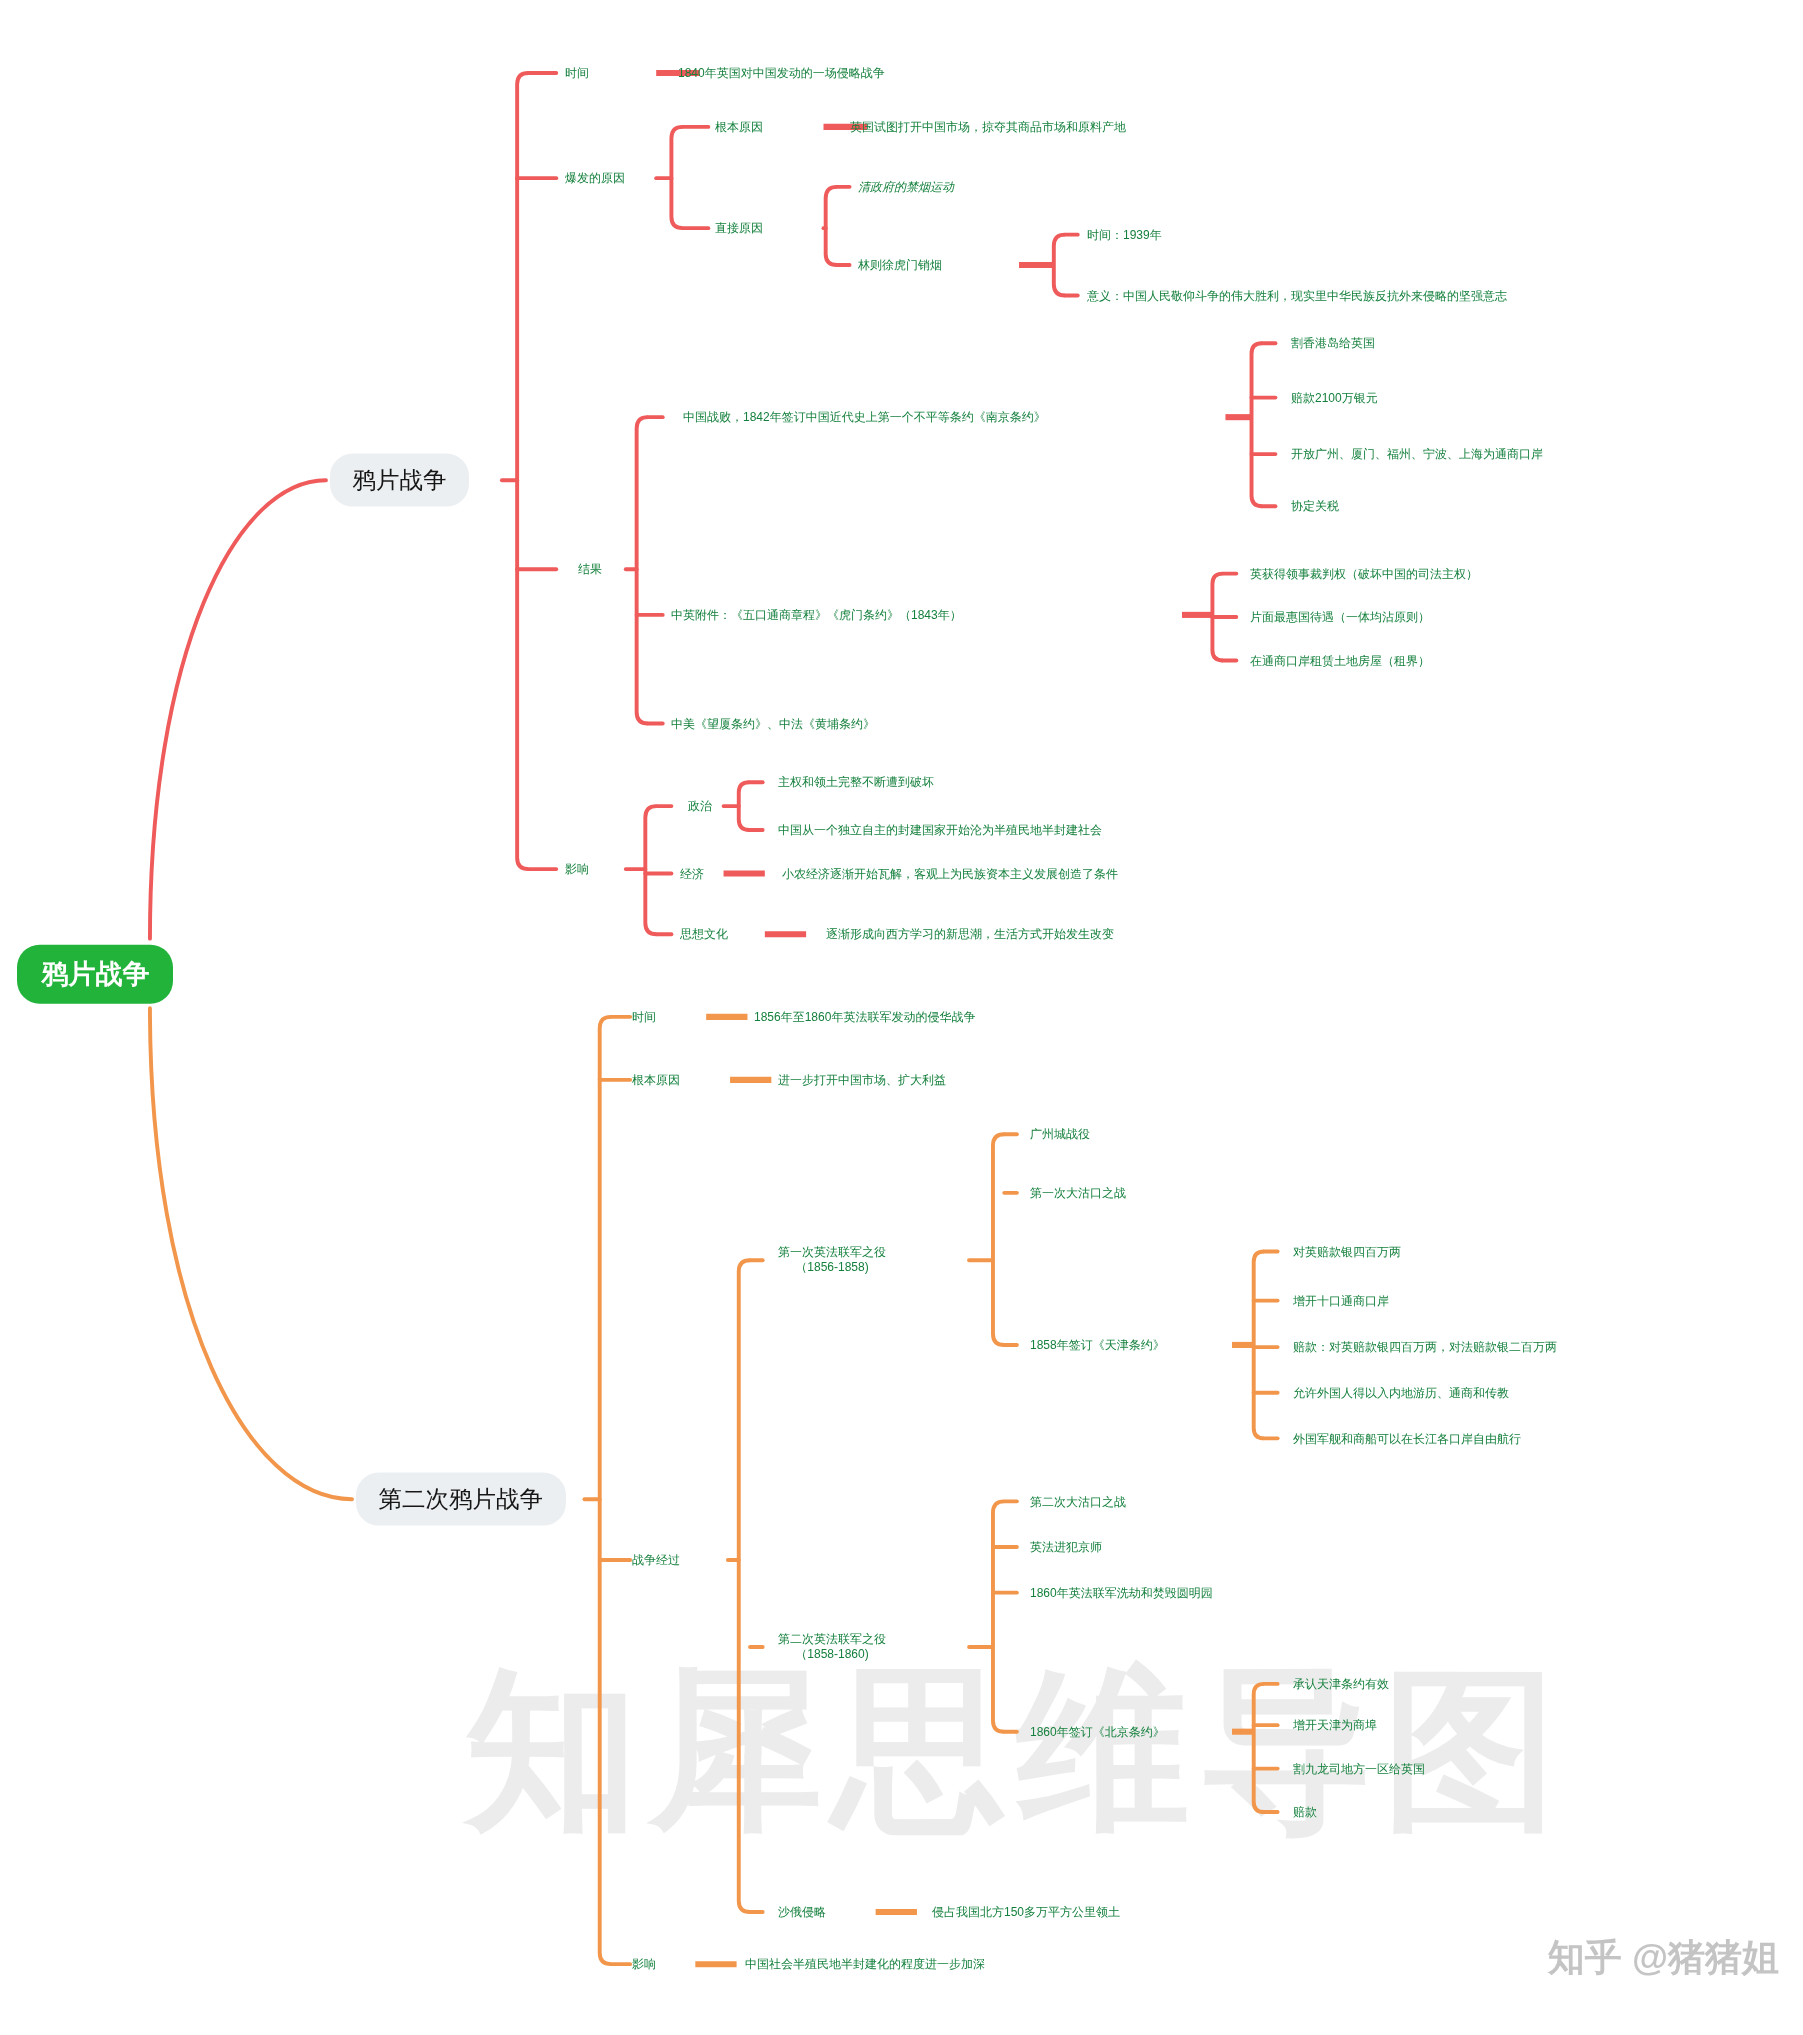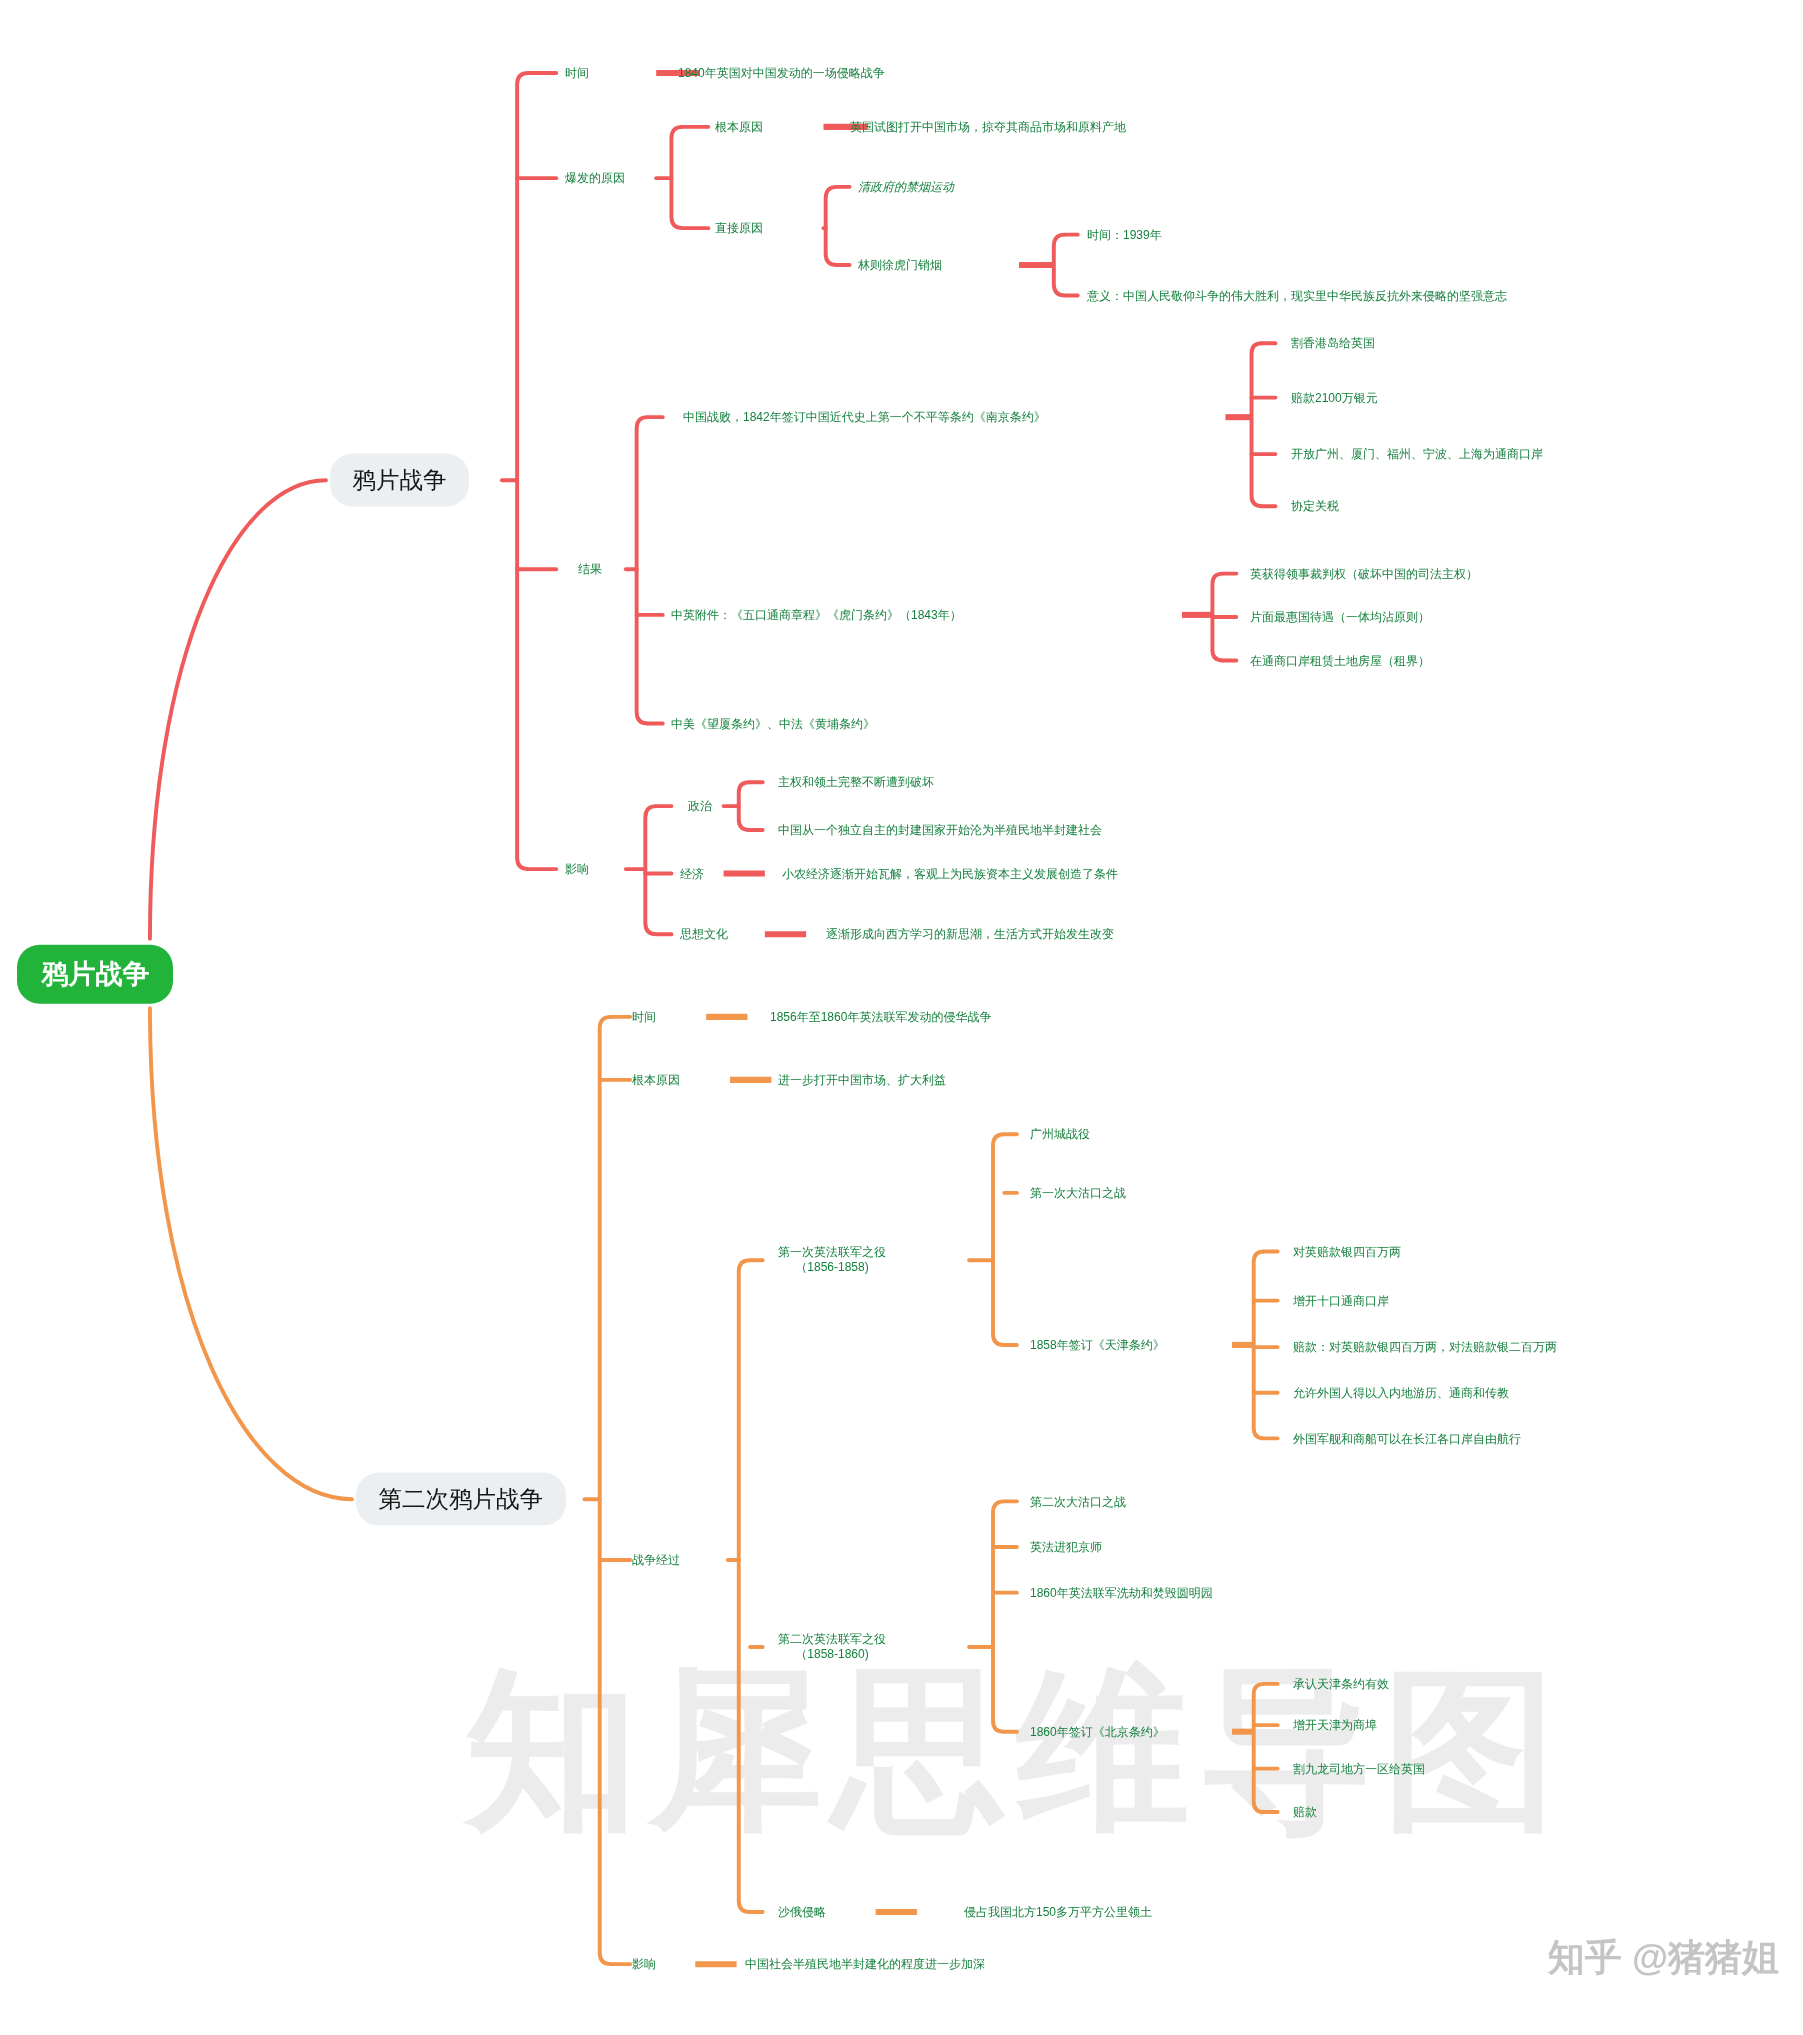--- a/index.html
+++ b/index.html
@@ -153,21 +153,21 @@
       <div class="node c" style="left: 680px; top: 874px;">经济</div>
       <div class="node c" style="left: 680px; top: 934px;">思想文化</div>
       <div class="node c" style="left: 778px; top: 782px;">主权和领土完整不断遭到破坏</div>
       <div class="node c" style="left: 778px; top: 830px;">中国从一个独立自主的封建国家开始沦为半殖民地半封建社会</div>
       <div class="node c" style="left: 782px; top: 874px;">小农经济逐渐开始瓦解，客观上为民族资本主义发展创造了条件</div>
       <div class="node c" style="left: 826px; top: 934px;">逐渐形成向西方学习的新思潮，生活方式开始发生改变</div>
       <div class="node c" style="left: 632px; top: 1017px;">时间</div>
       <div class="node c" style="left: 632px; top: 1080px;">根本原因</div>
       <div class="node c" style="left: 632px; top: 1560px;">战争经过</div>
       <div class="node c" style="left: 632px; top: 1964px;">影响</div>
-      <div class="node c" style="left: 754px; top: 1017px; margin-left: 16px;">1856年至1860年英法联军发动的侵华战争</div>
+      <div class="node c" style="left: 754px; top: 1017px;">1856年至1860年英法联军发动的侵华战争</div>
       <div class="node c" style="left: 778px; top: 1080px;">进一步打开中国市场、扩大利益</div>
       <div class="node c two-line" style="left: 778px; top: 1260px; text-align: center;">第一次英法联军之役
 （1856-1858)</div>
       <div class="node c two-line" style="left: 778px; top: 1647px; text-align: center;">第二次英法联军之役
 （1858-1860)</div>
       <div class="node c" style="left: 778px; top: 1912px;">沙俄侵略</div>
       <div class="node c" style="left: 1030px; top: 1134px;">广州城战役</div>
       <div class="node c" style="left: 1030px; top: 1193px;">第一次大沽口之战</div>
       <div class="node c" style="left: 1030px; top: 1345px;">1858年签订《天津条约》</div>
       <div class="node c" style="left: 1293px; top: 1252px;">对英赔款银四百万两</div>
@@ -176,18 +176,18 @@
       <div class="node c" style="left: 1293px; top: 1393px;">允许外国人得以入内地游历、通商和传教</div>
       <div class="node c" style="left: 1293px; top: 1439px;">外国军舰和商船可以在长江各口岸自由航行</div>
       <div class="node c" style="left: 1030px; top: 1502px;">第二次大沽口之战</div>
       <div class="node c" style="left: 1030px; top: 1547px;">英法进犯京师</div>
       <div class="node c" style="left: 1030px; top: 1593px;">1860年英法联军洗劫和焚毁圆明园</div>
       <div class="node c" style="left: 1030px; top: 1732px;">1860年签订《北京条约》</div>
       <div class="node c" style="left: 1293px; top: 1684px;">承认天津条约有效</div>
       <div class="node c" style="left: 1293px; top: 1725px;">增开天津为商埠</div>
       <div class="node c" style="left: 1293px; top: 1769px;">割九龙司地方一区给英国</div>
       <div class="node c" style="left: 1293px; top: 1812px;">赔款</div>
-      <div class="node c" style="left: 932px; top: 1912px; margin-left: 32px;">侵占我国北方150多万平方公里领土</div>
+      <div class="node c" style="left: 932px; top: 1912px;">侵占我国北方150多万平方公里领土</div>
       <div class="node c" style="left: 745px; top: 1964px;">中国社会半殖民地半封建化的程度进一步加深</div>
     </div>
   <div class="watermark-small">知乎 @猪猪姐</div>
 </div>
 
 
 </body></html>

